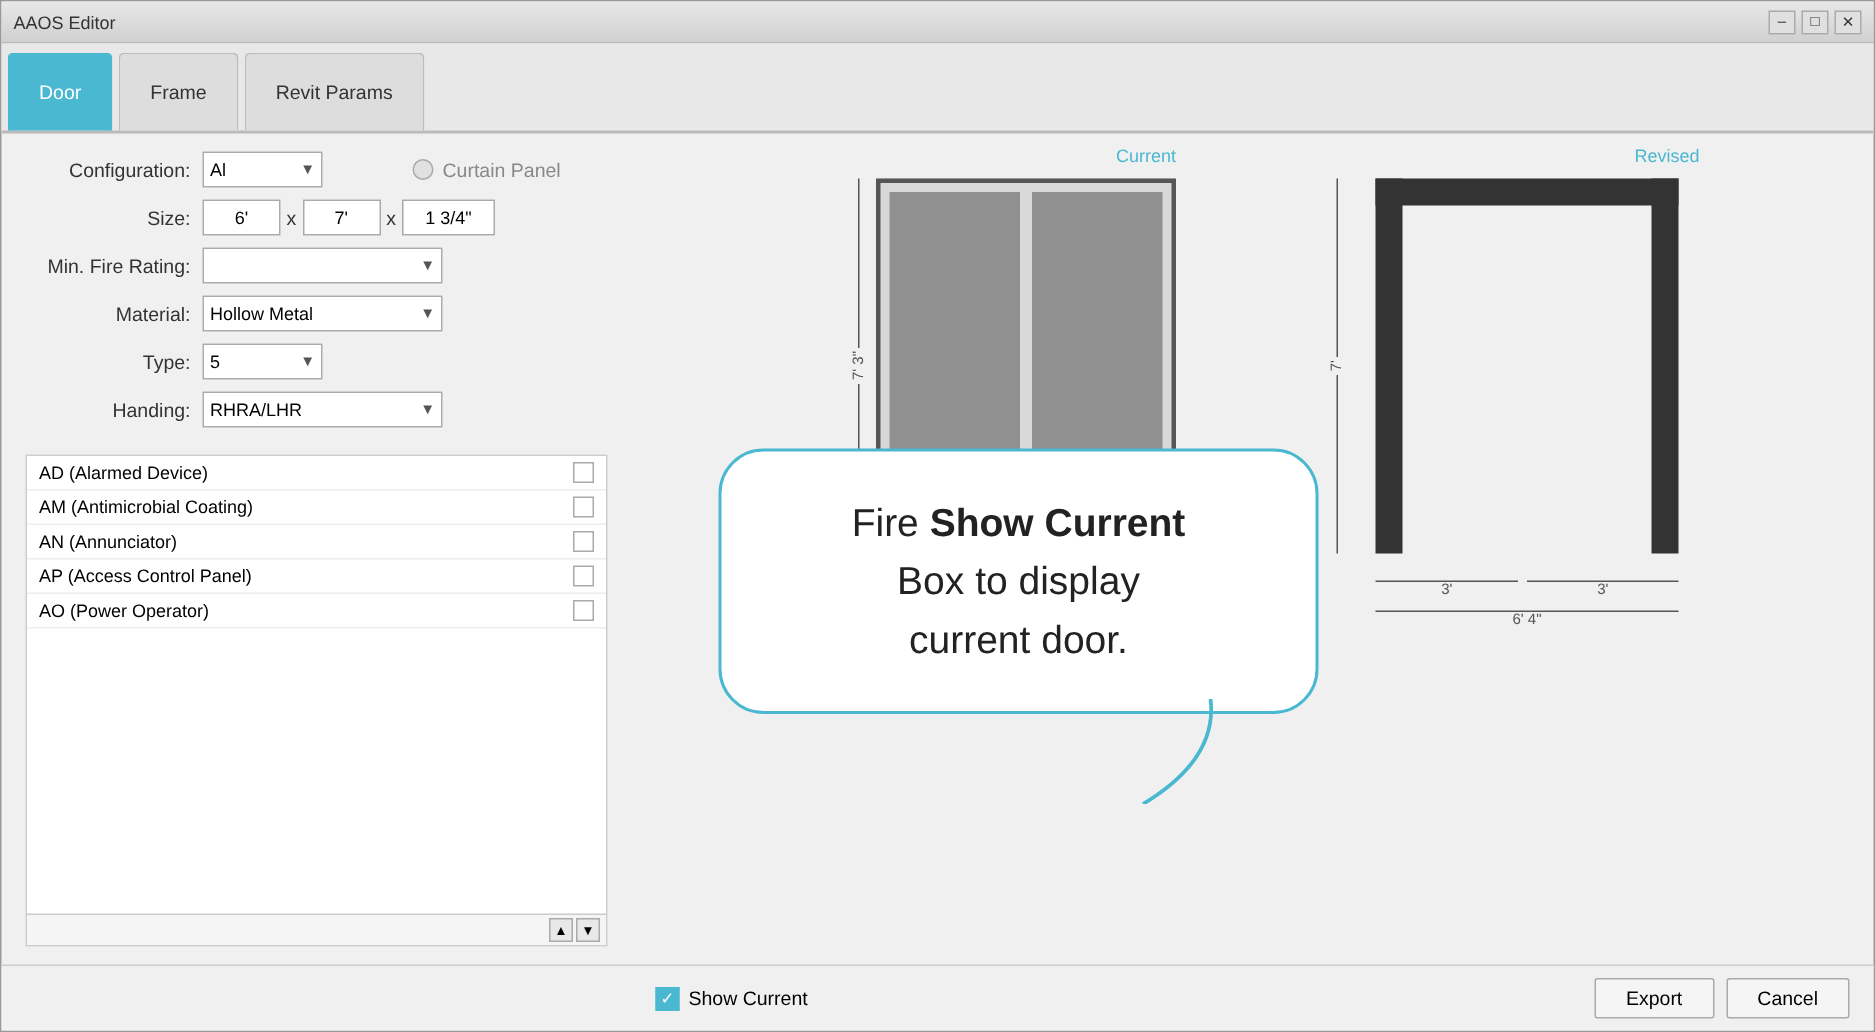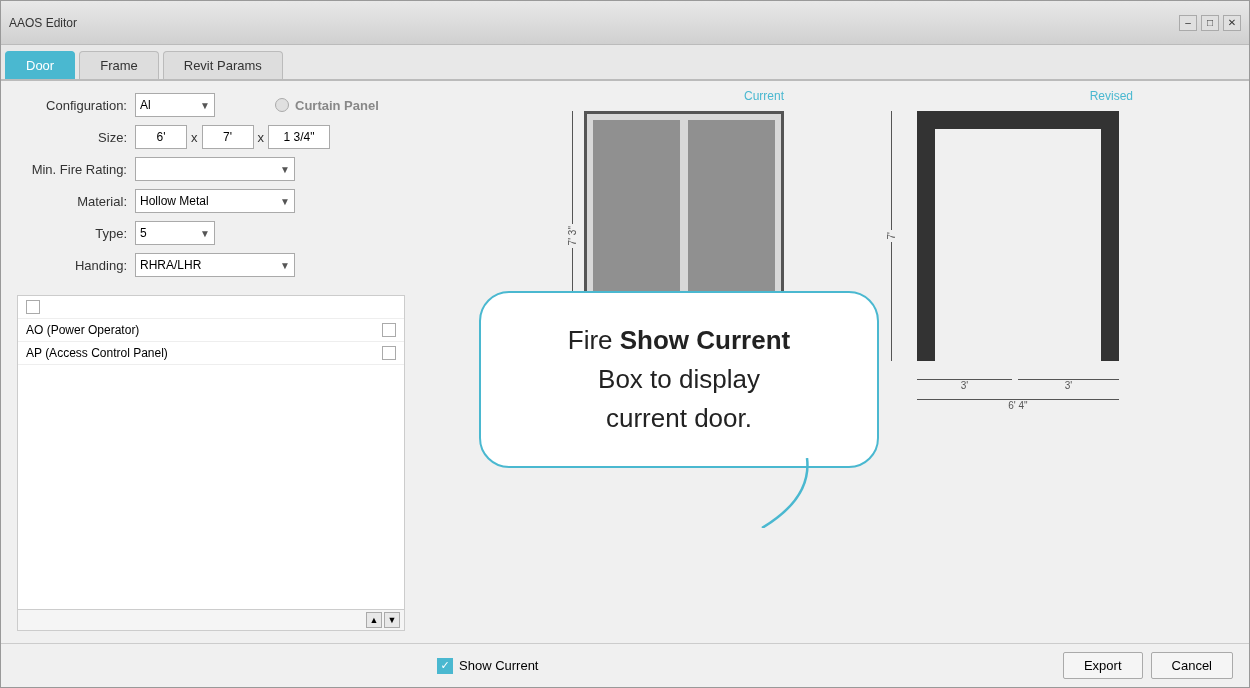--- a/index.html
+++ b/index.html
@@ -14,21 +14,21 @@
     .window {
       width: 1250px;
       height: 688px;
       background: #f0f0f0;
       border: 1px solid #999;
       display: flex;
       flex-direction: column;
     }
     .title-bar {
       background: linear-gradient(to bottom, #e8e8e8, #d0d0d0);
-      height: 44px;
+      height: 28px;
       display: flex;
       align-items: center;
       justify-content: space-between;
       padding: 0 8px;
       border-bottom: 1px solid #bbb;
       flex-shrink: 0;
     }
     .title-bar-title {
       font-size: 12px;
       color: #333;
@@ -50,21 +50,21 @@
       color: #333;
     }
     .tabs-bar {
       display: flex;
       background: #e8e8e8;
       border-bottom: 2px solid #bbb;
       padding-top: 6px;
       flex-shrink: 0;
     }
     .tab {
-      padding: 6px 20px;
+      padding: 18px 20px;
       font-size: 13px;
       cursor: pointer;
       border: 1px solid #bbb;
       border-bottom: none;
       background: #ddd;
       margin-left: 4px;
       border-radius: 4px 4px 0 0;
       color: #333;
     }
     .tab.active {
@@ -127,21 +127,20 @@
     .size-x {
       font-size: 13px;
       color: #333;
     }
     .curtain-panel {
       display: flex;
       align-items: center;
       gap: 6px;
       margin-left: 60px;
       color: #888;
-      font-weight: bold;
     }
     .radio-dot {
       width: 14px;
       height: 14px;
       border: 1px solid #aaa;
       border-radius: 50%;
       background: #e0e0e0;
       display: flex;
       align-items: center;
       justify-content: center;
@@ -339,28 +338,37 @@
           <div class="dropdown-select handing-select">
             <span>RHRA/LHR</span>
             <span class="dropdown-arrow">▼</span>
           </div>
         </div>
       </div>
 
       <div class="list-section" style="margin-top: 10px;">
         <div class="list-scroll">
           <div class="list-item">
+            <span class="list-item-text">AD (Alarmed Device)</span>
+            <div class="list-checkbox"></div>
+          </div>
+          <div class="list-item">
+            <span class="list-item-text">AM (Antimicrobial Coating)</span>
+            <div class="list-checkbox"></div>
+          </div>
+          <div class="list-item">
+            <span class="list-item-text">AN (Annunciator)</span>
+            <div class="list-checkbox"></div>
+          </div>
+          <div class="list-item">
+            <span class="list-item-text">AP (Access Control Panel)</span>
             <div class="list-checkbox"></div>
           </div>
           <div class="list-item">
             <span class="list-item-text">AO (Power Operator)</span>
-            <div class="list-checkbox"></div>
-          </div>
-          <div class="list-item">
-            <span class="list-item-text">AP (Access Control Panel)</span>
             <div class="list-checkbox"></div>
           </div>
         </div>
 
         <div style="display:flex; justify-content:flex-end; border-top:1px solid #ccc; background:#f5f5f5; padding:2px 4px; gap:2px;">
           <div style="width:16px;height:16px;border:1px solid #aaa;background:#e8e8e8;display:flex;align-items:center;justify-content:center;font-size:9px;cursor:pointer;">▲</div>
           <div style="width:16px;height:16px;border:1px solid #aaa;background:#e8e8e8;display:flex;align-items:center;justify-content:center;font-size:9px;cursor:pointer;">▼</div>
         </div>
       </div>
     </div>

